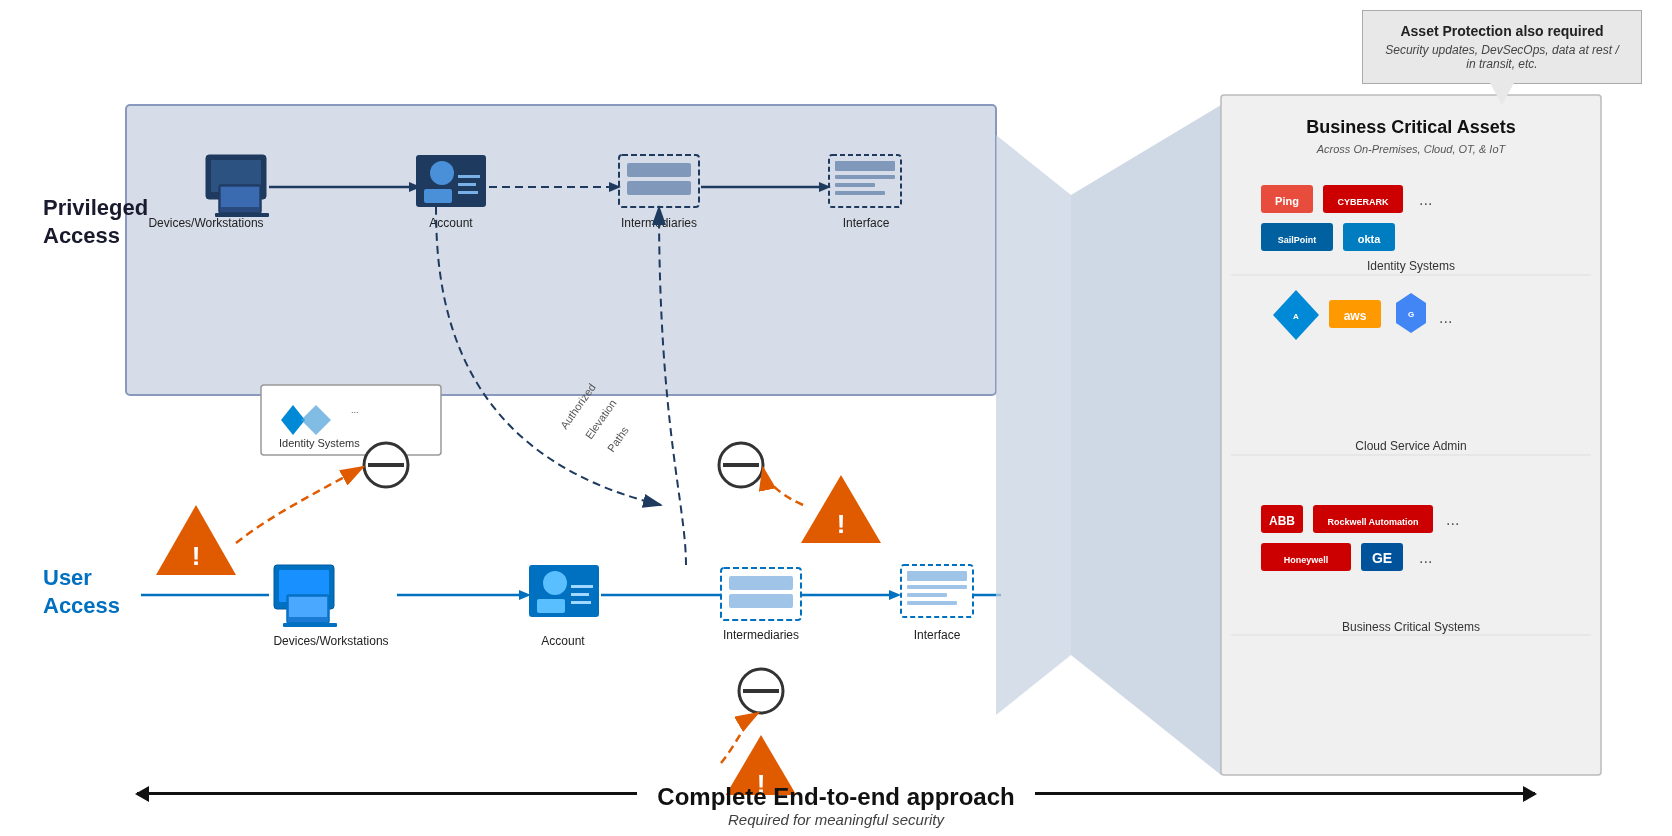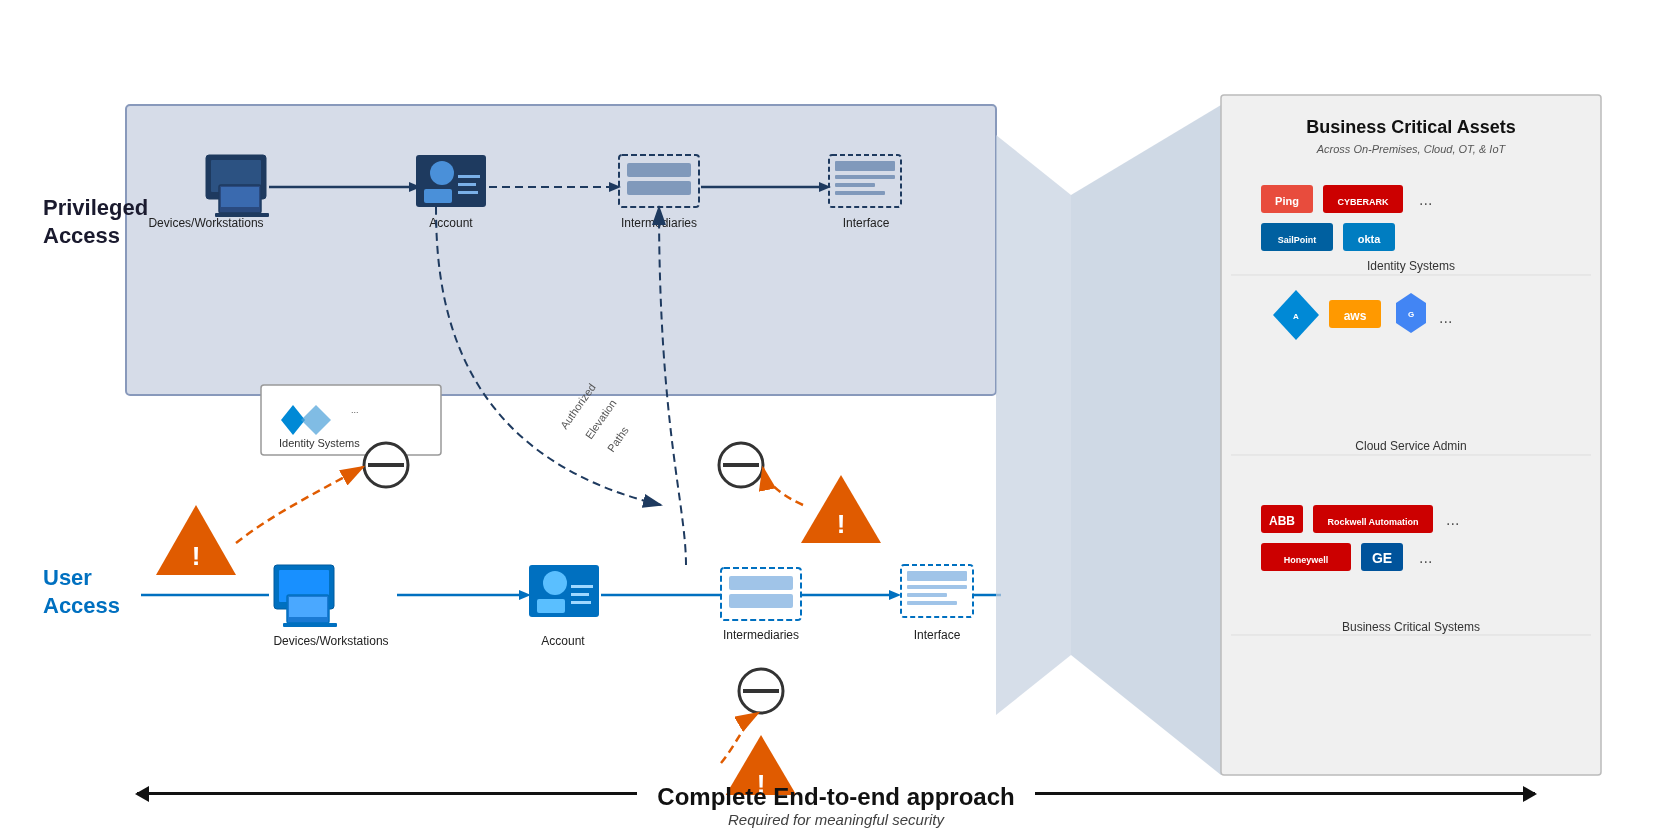--- a/index.html
+++ b/index.html
@@ -112,20 +112,24 @@
       border-top: 8px solid transparent;
       border-bottom: 8px solid transparent;
       border-left: 14px solid #111;
     }
   </style>
 </head>
 <body>
 
 <div class="main-container">
 
+  <div class="asset-callout">
+    <div class="asset-callout-title">Asset Protection also required</div>
+    <div class="asset-callout-sub">Security updates, DevSecOps, data at rest / in transit, etc.</div>
+  </div>
 
   <svg class="diagram-svg" viewBox="0 0 1630 720" preserveAspectRatio="xMidYMid meet" style="position:absolute;top:75px;left:0;width:1672px;height:720px;">
 
     <rect x="105" y="30" width="870" height="290" rx="4" fill="#d6dce8" stroke="#8899bb" stroke-width="2"></rect>
 
     <text x="22" y="140" font-family="Segoe UI, Arial" font-size="22" font-weight="700" fill="#1a1a2e">Privileged</text>
     <text x="22" y="168" font-family="Segoe UI, Arial" font-size="22" font-weight="700" fill="#1a1a2e">Access</text>
 
     <text x="22" y="510" font-family="Segoe UI, Arial" font-size="22" font-weight="700" fill="#0070c0">User</text>
     <text x="22" y="538" font-family="Segoe UI, Arial" font-size="22" font-weight="700" fill="#0070c0">Access</text>

